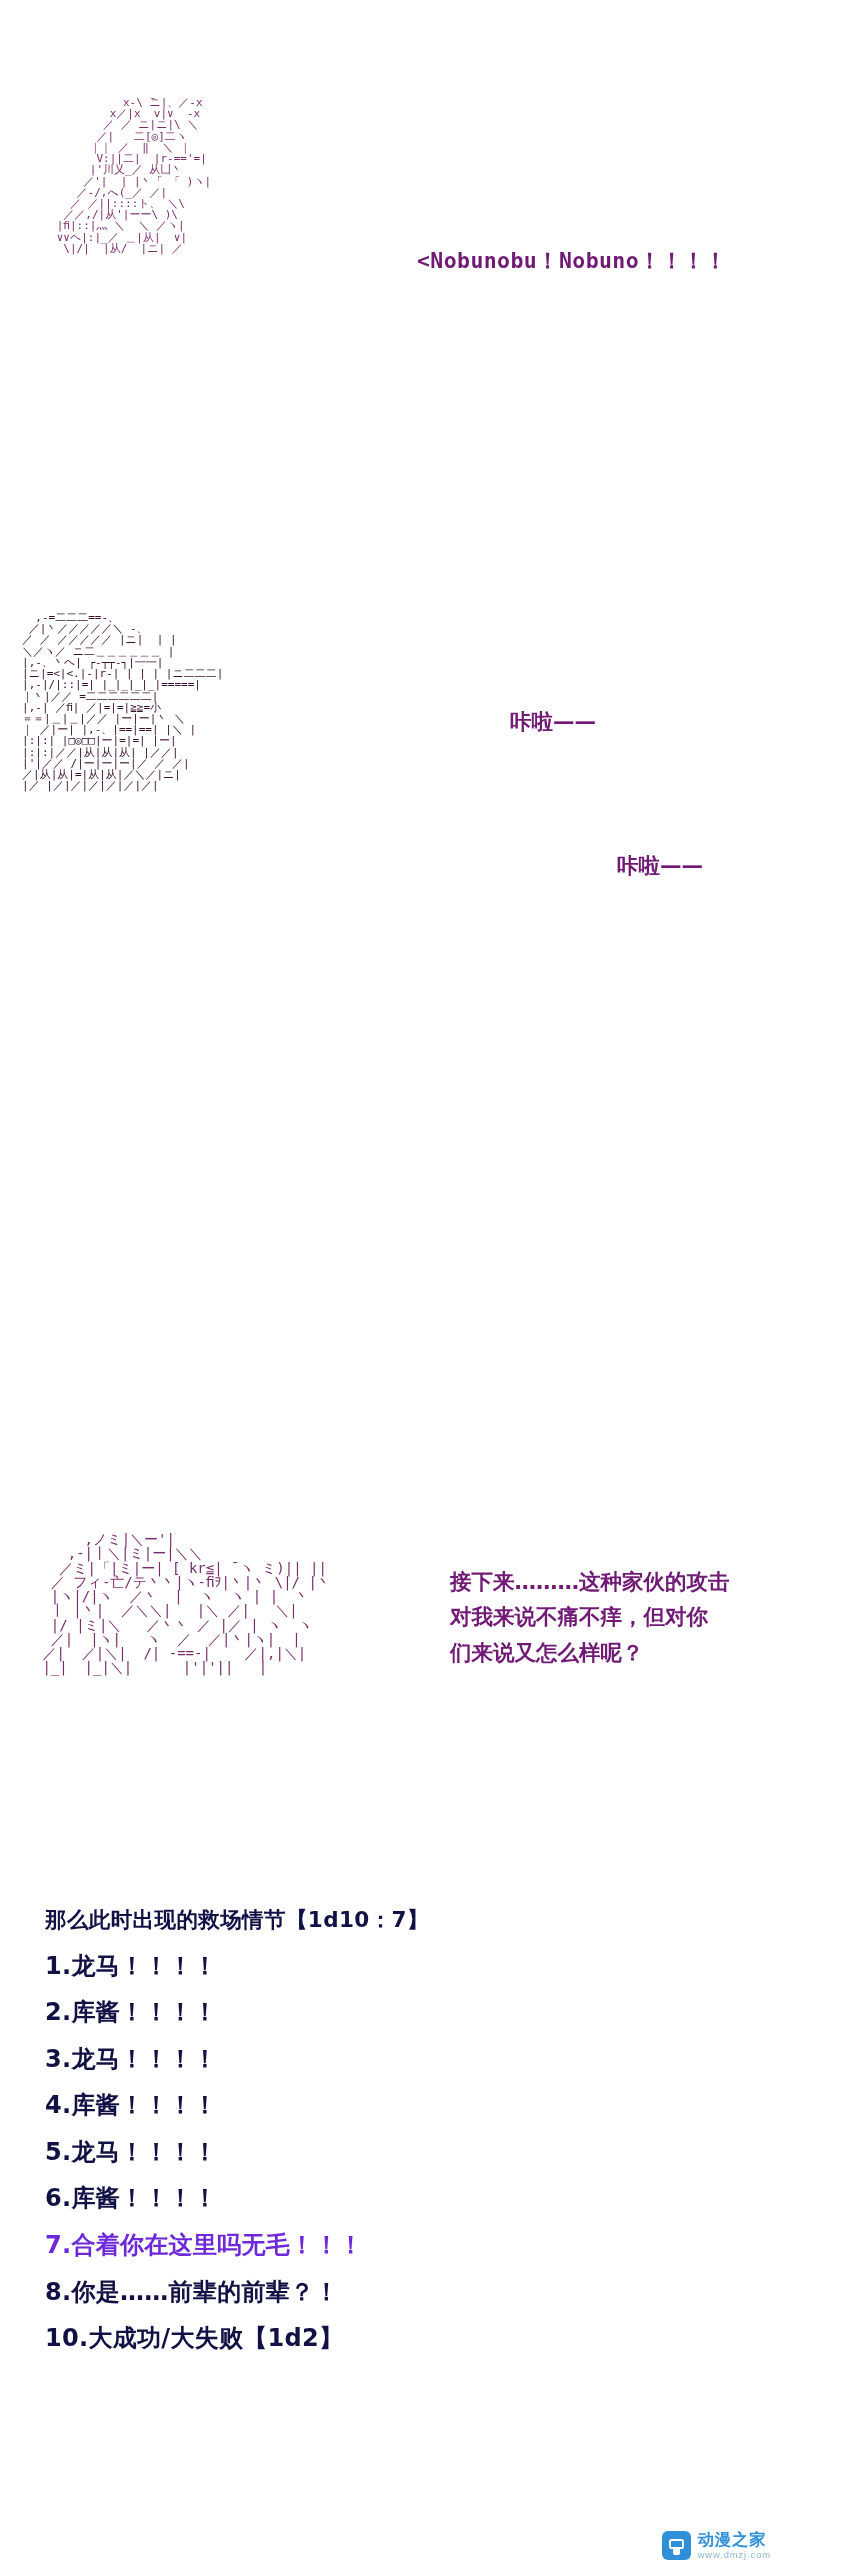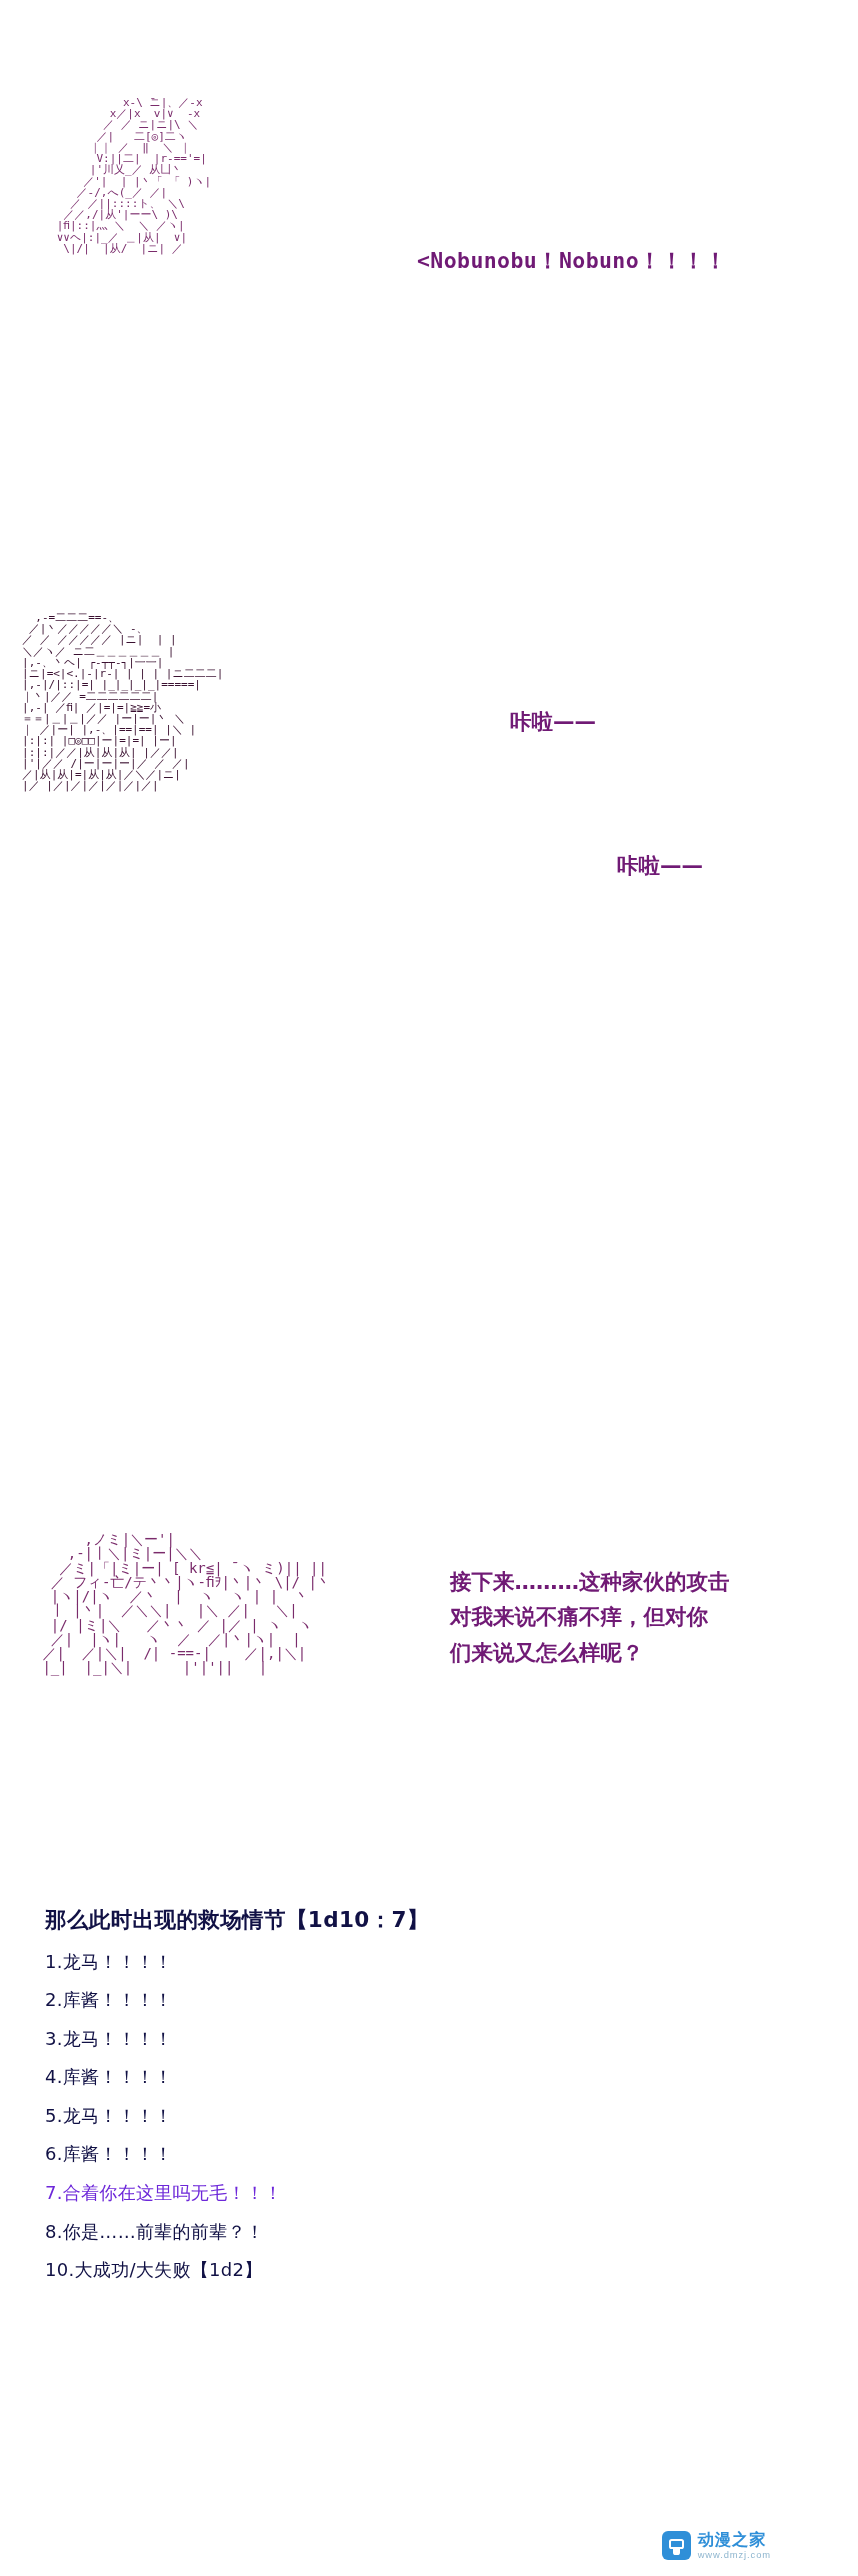--- a/index.html
+++ b/index.html
@@ -57,22 +57,22 @@
   .choice-title {
     font-family: "DejaVu Sans", "Liberation Sans", sans-serif;
     font-size: 21.5px;
     font-weight: 700;
     color: #111145;
     margin-bottom: 15.5px;
     letter-spacing: 0.4px;
   }
   .choice {
     font-family: "DejaVu Sans", "Liberation Sans", sans-serif;
-    font-size: 18px;
-    font-weight: 400;
+    font-size: 24px;
+    font-weight: 700;
     color: #111145;
     margin-bottom: 14.6px;
     letter-spacing: 0.3px;
   }
   .choice.hl {
     color: #6d28d9;
   }
   
   .watermark {
     position: absolute;

